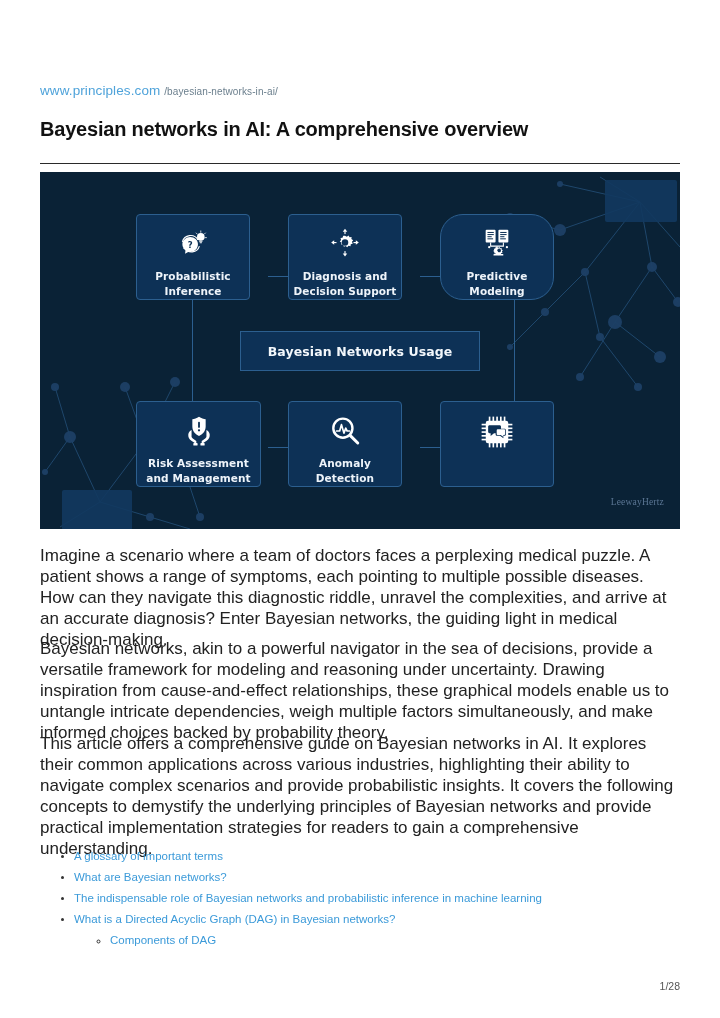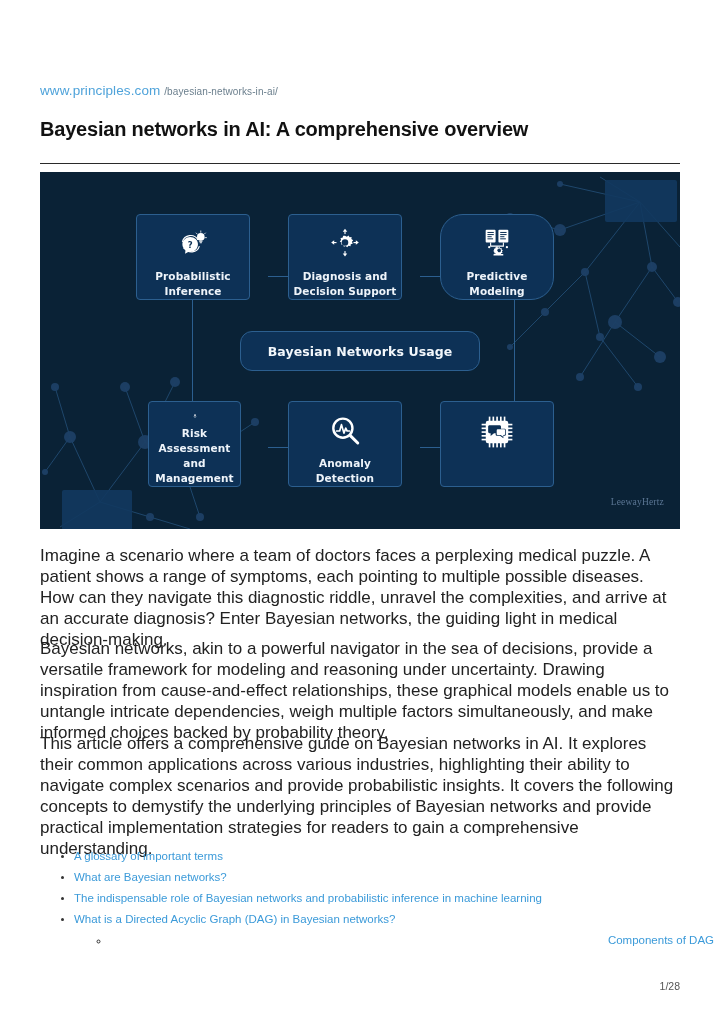--- a/index.html
+++ b/index.html
@@ -58,21 +58,21 @@
     margin-top: 8px;
     color: #eef4fa; font-size: 10.5px; font-weight: bold;
     line-height: 15px; text-align: center;
     font-family: "DejaVu Sans", sans-serif;
     letter-spacing: .1px;
     white-space: pre-line;
   }
   .center-card {
     position: absolute;
     left: 200px; top: 159px; width: 240px; height: 40px;
-    background: #0d3156; border: 1px solid #2c5f8f; border-radius: 12px;
+    background: #0d3156; border: 1px solid #2c5f8f; border-radius: 0;
     display:flex; align-items:center; justify-content:center;
     box-sizing: border-box; z-index: 3;
   }
   .center-label {
     color: #f2f7fb; font-size: 12.5px; font-weight: bold;
     font-family: "DejaVu Sans", sans-serif;
     letter-spacing: .1px;
   }
   .connector { position: absolute; background: #2c5f8f; z-index: 1; }
   .watermark {
@@ -92,21 +92,21 @@
     position: absolute; left: 40px; top: 846px; width: 640px;
     margin: 0; padding: 0 0 0 34px;
     list-style: disc;
   }
   .bullets > li {
     color: #3b9ad9; font-size: 11.5px; line-height: 20.5px;
     margin: 0 0 0.5px 0;
   }
   .bullets > li::marker { color: #333; font-size: 10px; }
   .sublist {
-    margin: 0; padding: 0 0 0 36px; list-style: circle; text-align: right;
+    margin: 0; padding: 0 0 0 36px; list-style: circle;
   }
   .sublist > li {
     color: #3b9ad9; font-size: 11.5px; line-height: 21px;
   }
   .sublist > li::marker { color: #333; }
 
   .page-num {
     position: absolute; right: 40px; top: 980px;
     font-size: 10.5px; color: #555;
   }
@@ -284,21 +284,21 @@
         </g>
       </svg>
       <div class="node-label">Predictive
 Modeling</div>
     </div>
 
     <div class="center-card">
       <span class="center-label">Bayesian Networks Usage</span>
     </div>
 
-    <div class="node-card" style="left:96px;top:229px;width:93px;height:86px;margin-left:12px;">
+    <div class="node-card" style="left:96px;top:229px;width:125px;height:86px;">
       <svg class="node-icon" viewBox="0 0 48 48">
         <g fill="#ffffff">
           <path d="M24 4c3.4 2.4 6.6 3.4 9.4 3.4v10.2C33.4 24.4 29 28.8 24 31c-5-2.2-9.4-6.6-9.4-13.4V7.4C17.4 7.4 20.6 6.4 24 4z"></path>
           <rect x="22.7" y="11" width="2.6" height="8.4" rx="1.2" fill="#0d3156"></rect>
           <circle cx="24" cy="23" r="1.6" fill="#0d3156"></circle>
           <path d="M13.5 22.5c-2.5 1-4.2 3.3-4.6 6.2-.5 3.6 1.2 7 4.3 9.2l7 4.6V38l-5-3.4c-1.4-1-2-2.6-1.7-4.2z"></path>
           <path d="M34.5 22.5c2.5 1 4.2 3.3 4.6 6.2.5 3.6-1.2 7-4.3 9.2l-7 4.6V38l5-3.4c1.4-1 2-2.6 1.7-4.2z"></path>
           <rect x="16" y="41" width="6" height="3.6" rx="1"></rect>
           <rect x="26" y="41" width="6" height="3.6" rx="1"></rect>
         </g>

